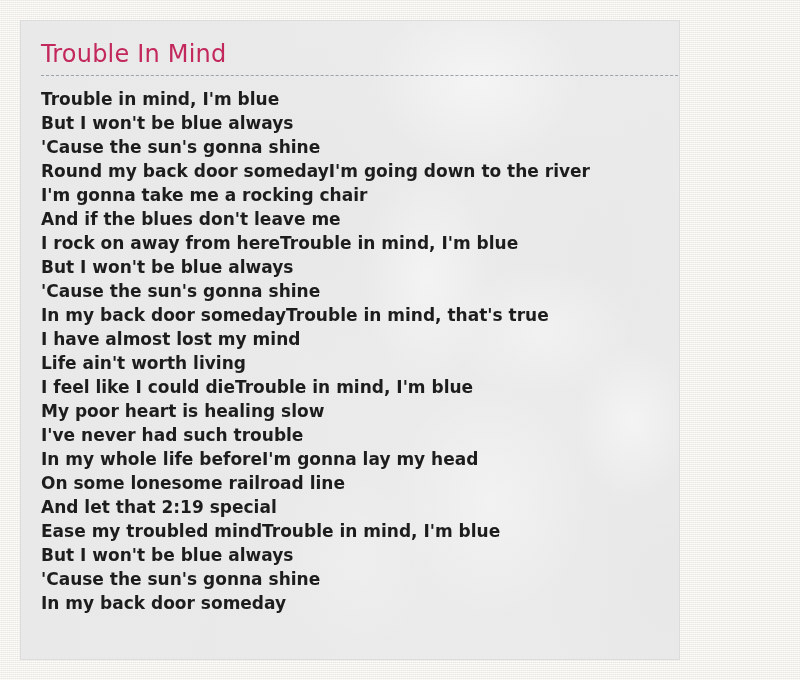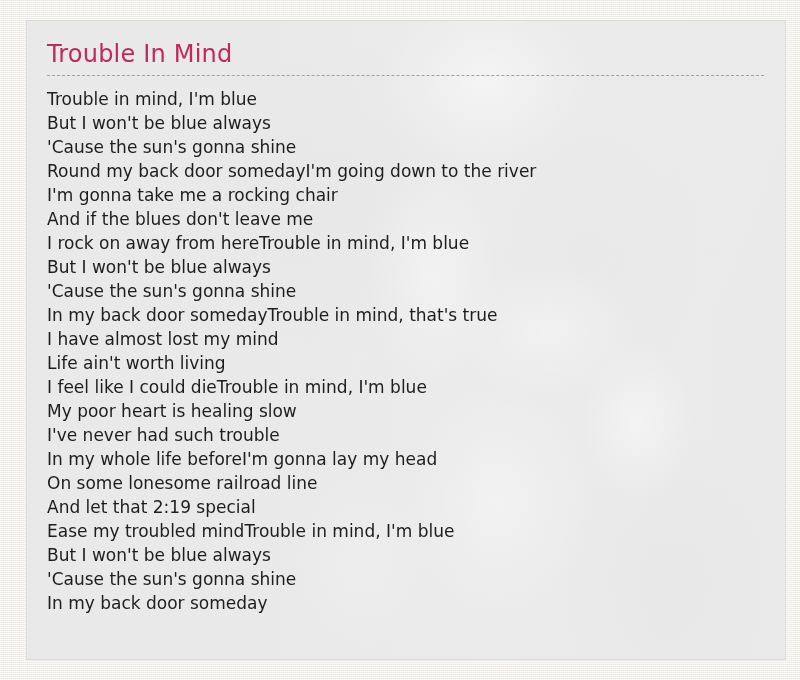--- a/index.html
+++ b/index.html
@@ -23,27 +23,26 @@
     padding: 20px;
     background-color: #f7f5f1;
     background-image:
       repeating-linear-gradient(0deg,  rgba(255,255,255,.55) 0 1px, rgba(225,220,212,.35) 1px 2px),
       repeating-linear-gradient(90deg, rgba(255,255,255,.45) 0 1px, rgba(228,223,215,.30) 1px 2px);
   }
 
   
   #lyrics-panel {
     position: relative;
-    width: 760px;
+    width: 660px;
     height: 640px;
     box-sizing: border-box;
     border: 1px solid #dcdcdc;
     background-color: #e9e9e9;
     overflow: hidden;
-    margin-left: 6px;
   }
 
   
   #backdrop {
     position: absolute;
     inset: 0;
     pointer-events: none;
     background-color: #e9e9e9;
     background-image:
       radial-gradient(ellipse 150px 120px at 455px 60px,  rgba(255,255,255,.95) 0%, rgba(255,255,255,0) 70%),
@@ -106,20 +105,21 @@
     width: 717px;
   }
 
   
   #lyrics-body {
     margin-top: 11px;
     font-size: 17px;
     line-height: 24px;
     color: #1d1d1d;
     white-space: pre-wrap;
+    font-weight: bold;
   }
   .lyric-line {
     min-height: 24px;
   }
 </style>
 </head>
 <body>
 
 <div id="page-frame">
 

